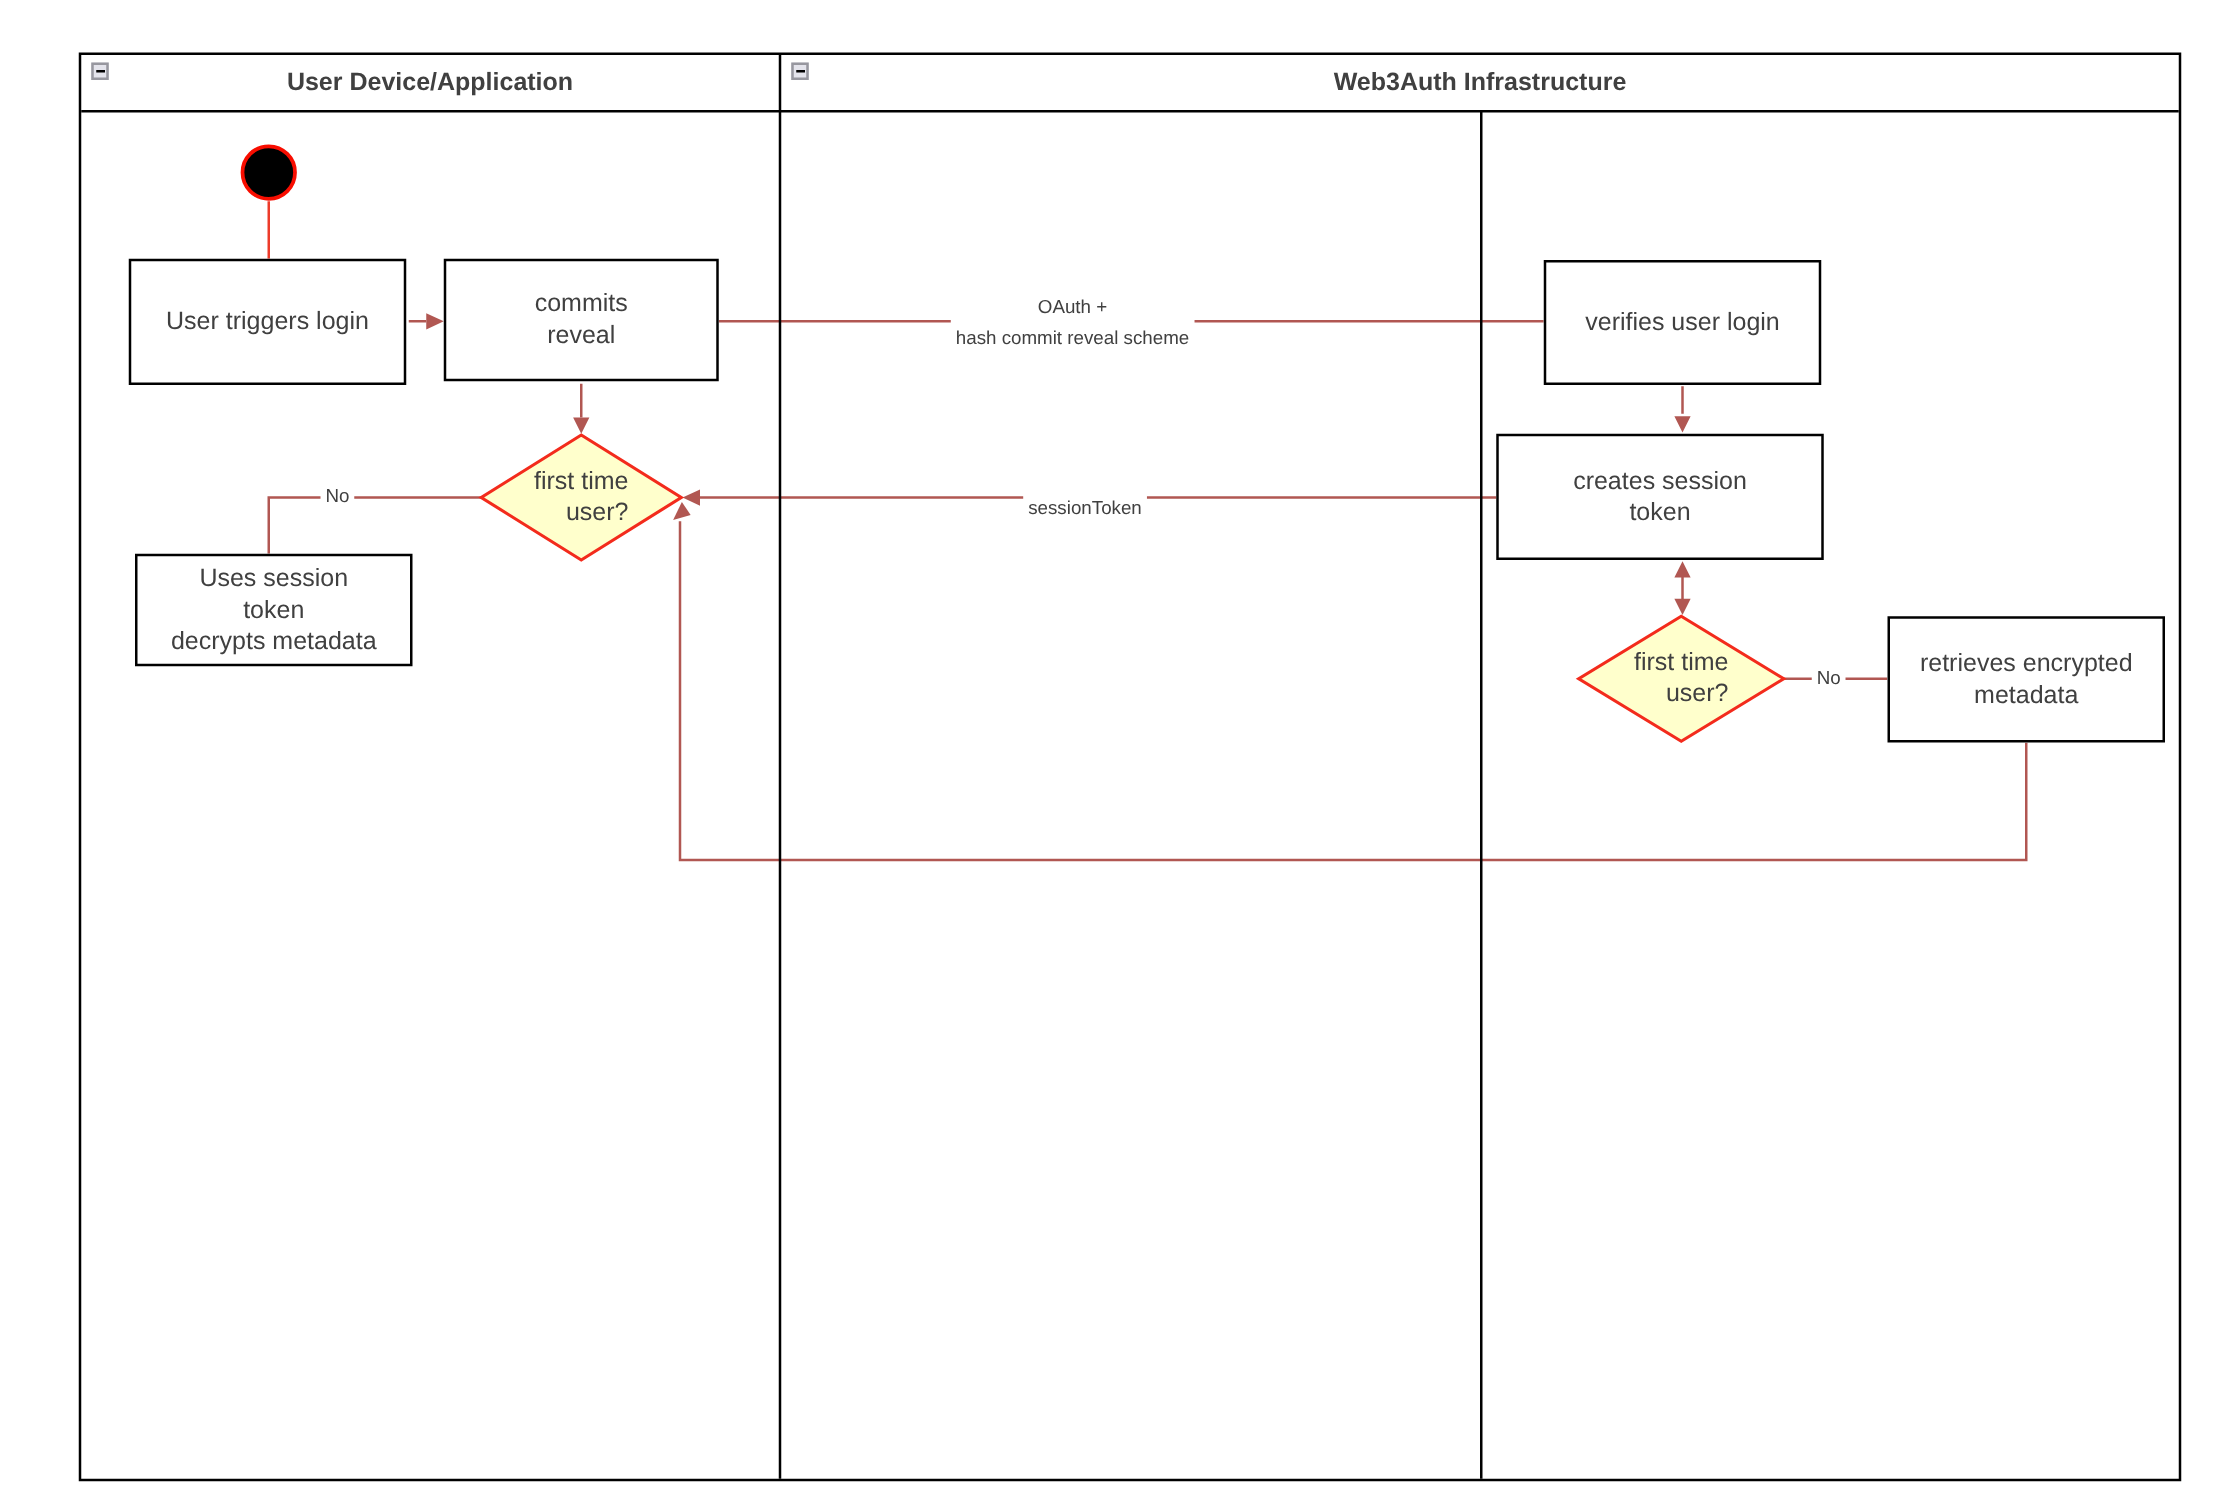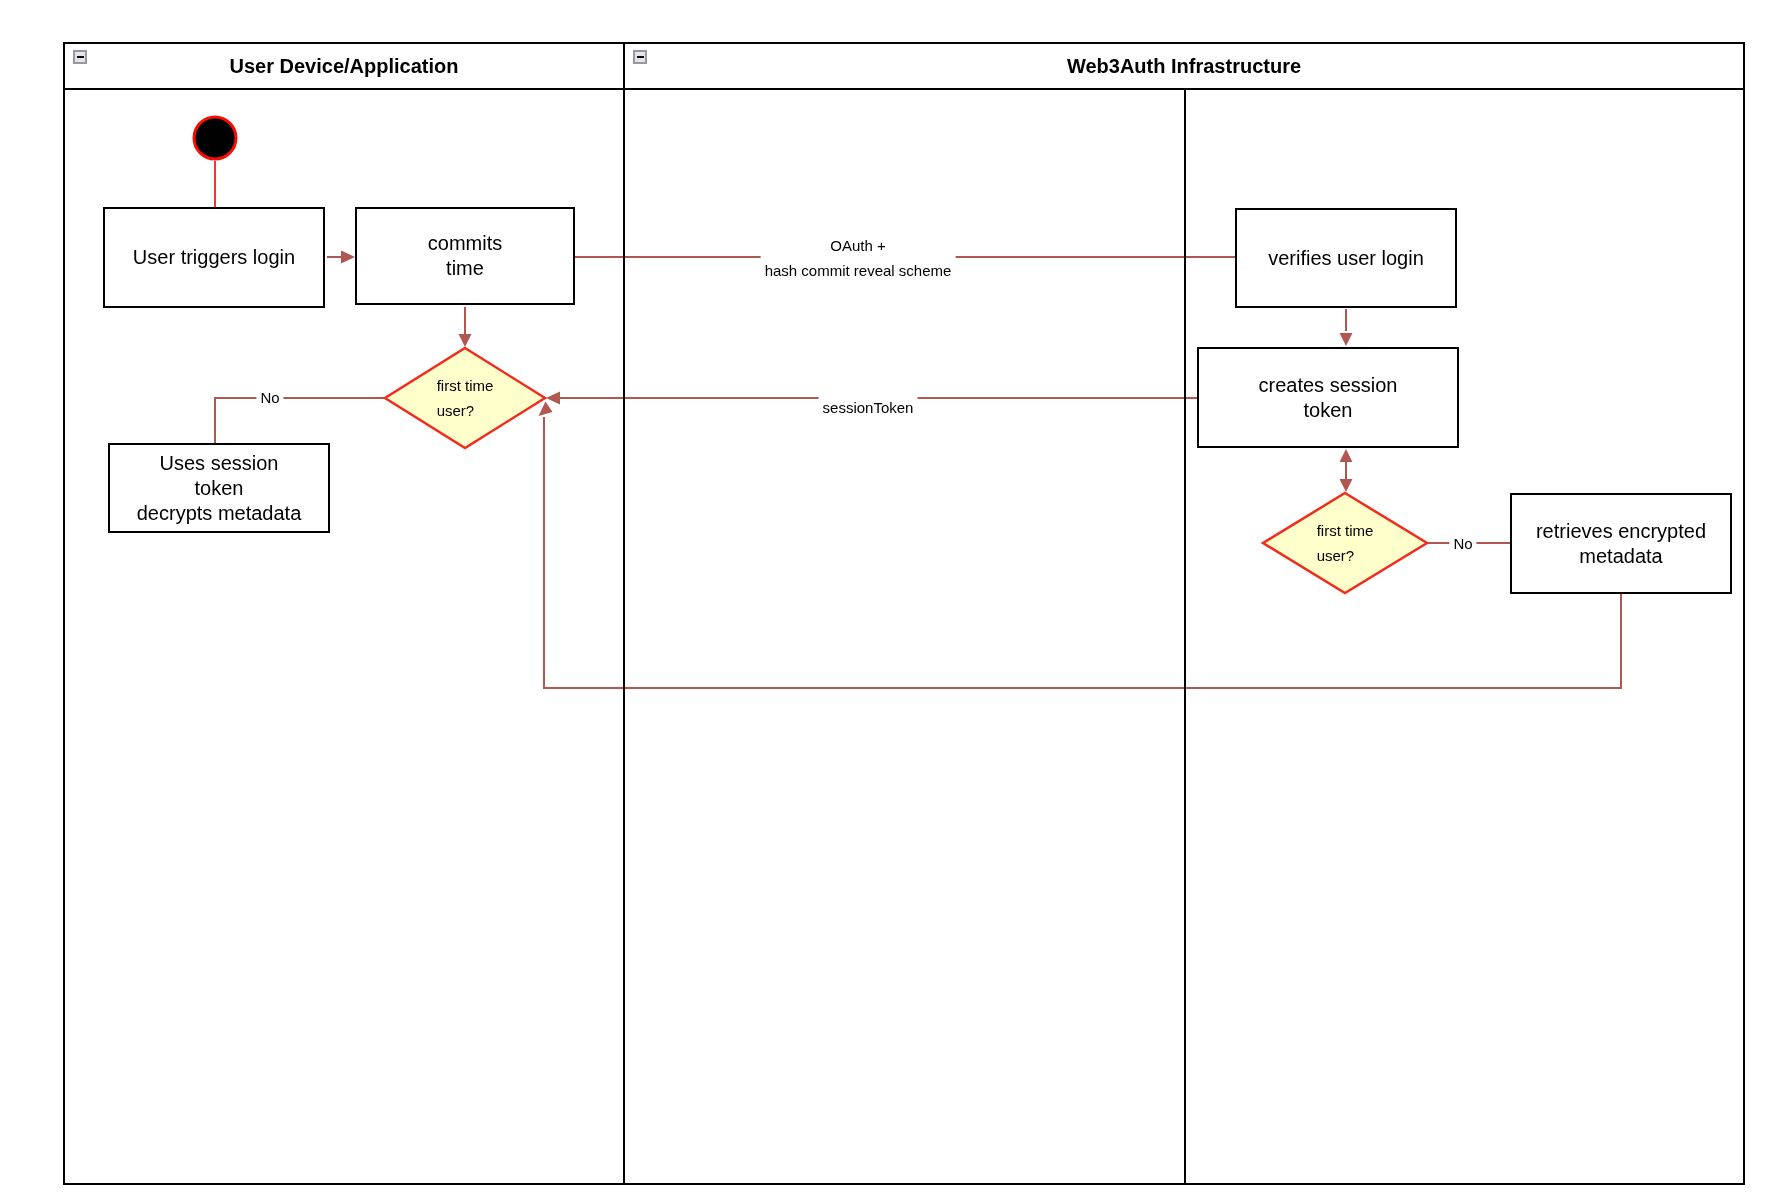--- a/index.html
+++ b/index.html
@@ -1,18 +1,18 @@
 <!DOCTYPE html>
 <html style="--c-edge: #b15752; --c-start-edge: #ed3b2a; --c-start-ring: #f80d00; --c-diamond-fill: #ffffcc; --c-diamond-stroke: #f32b1c; --c-node-border: #000000; --c-lane-border: #000000;"><head>
 <meta charset="utf-8">
 <style>
   html,body{margin:0;padding:0;background:#ffffff;}
   .canvas{
     position:relative;width:1780px;height:1202px;background:#ffffff;
-    font-family:"Liberation Sans","DejaVu Sans",sans-serif;color:#000000;
+    font-family:"Liberation Sans","DejaVu Sans",sans-serif;color:#404040;
     overflow:hidden;
   }
   
   .pool{
     position:absolute;left:63px;top:42px;width:1682px;height:1143px;
     border:2px solid var(--c-lane-border,#000);box-sizing:border-box;background:transparent;
   }
   .hdr{position:absolute;left:0;top:0;right:0;height:44px;border-bottom:2px solid var(--c-lane-border,#000);display:flex;}
   .hdr-cell{position:relative;display:flex;align-items:center;justify-content:center;box-sizing:content-box;}
   .hdr-cell.b{border-right:2px solid var(--c-lane-border,#000);}
@@ -31,22 +31,22 @@
   .sep{stroke:var(--c-lane-border,#000);stroke-width:2;}
   .diamond{fill:var(--c-diamond-fill,#ffffcc);stroke:var(--c-diamond-stroke,#f32b1c);stroke-width:2.5;stroke-linejoin:miter;}
   .start-circle{fill:#000;stroke:var(--c-start-ring,#f80d00);stroke-width:3;}
   
   .node{
     position:absolute;border:2px solid var(--c-node-border,#000);background:#fff;box-sizing:border-box;
     display:flex;align-items:center;justify-content:center;text-align:center;
     font-size:20px;line-height:25px;white-space:pre-line;
   }
   .diamond-label{
-    position:absolute;display:flex;align-items:center;justify-content:center;text-align:left;
-    font-size:15px;line-height:25px;white-space:pre-line;pointer-events:none;
+    position:absolute;display:flex;align-items:center;justify-content:center;text-align:right;
+    font-size:20px;line-height:25px;white-space:pre-line;pointer-events:none;
   }
   .edge-label{
     position:absolute;transform:translate(-50%,-50%);
     background:#fff;padding:0 4px;font-size:15px;line-height:25px;
     text-align:center;white-space:pre-line;
   }
 </style>
 </head>
 <body>
 
@@ -93,21 +93,21 @@
     <line class="sep" x1="1185" y1="88" x2="1185" y2="1183"></line>
 
     <polygon class="diamond" points="465,348 545,398 465,448 385,398"></polygon>
     <polygon class="diamond" points="1345,493 1427,543 1345,593 1263,543"></polygon>
 
     <circle class="start-circle" cx="215" cy="138" r="21"></circle>
   </svg>
 
   <div class="node" style="left:103px;top:207px;width:222px;height:101px">User triggers login</div>
   <div class="node" style="left:355px;top:207px;width:220px;height:98px">commits
-time</div>
+reveal</div>
   <div class="node" style="left:108px;top:443px;width:222px;height:90px">Uses session
 token
 decrypts metadata</div>
   <div class="node" style="left:1235px;top:208px;width:222px;height:100px">verifies user login</div>
   <div class="node" style="left:1197px;top:347px;width:262px;height:101px">creates session
 token</div>
   <div class="node" style="left:1510px;top:493px;width:222px;height:101px">retrieves encrypted
 metadata</div>
 
   <div class="diamond-label" style="left:385px;top:358px;width:160px;height:80px">first time

